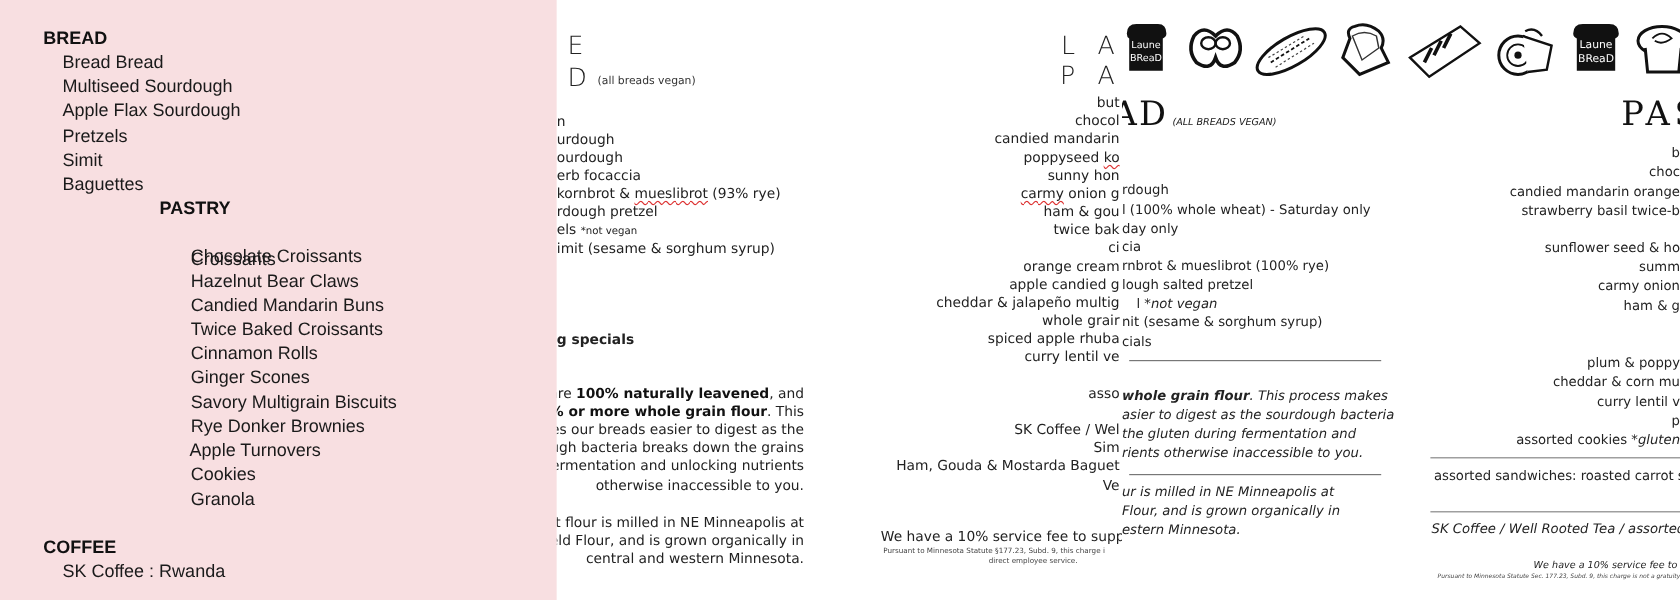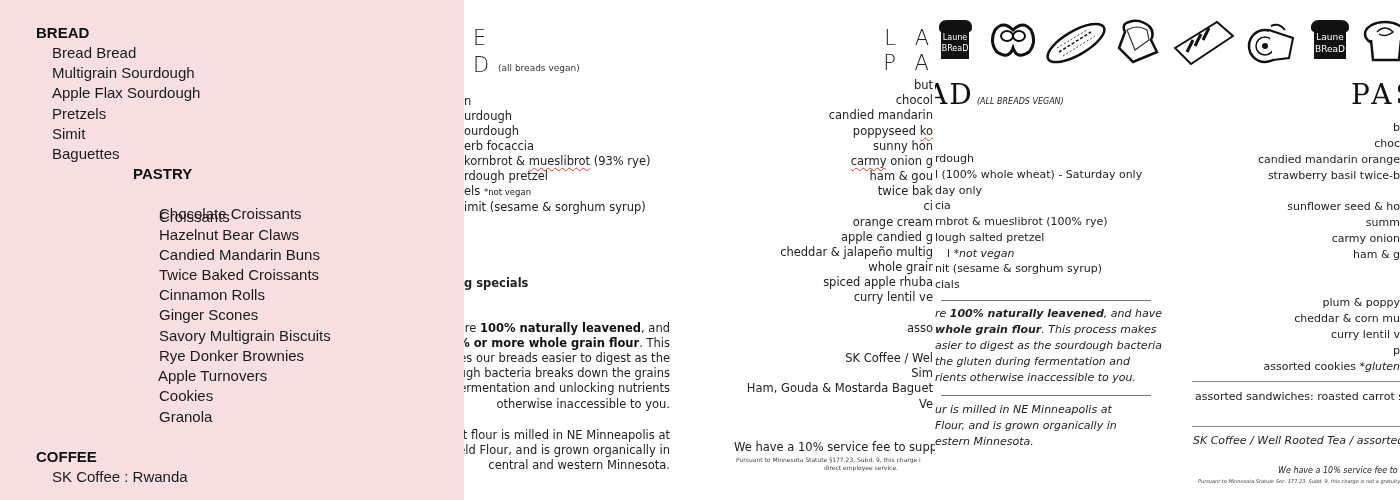--- a/index.html
+++ b/index.html
@@ -61,21 +61,21 @@
     
     .icon-row { position: absolute; top: 18px; left: 935px; width: 465px; height: 52px; }
     .ico { position: absolute; top: 0; }
   </style>
 </head>
 <body>
 
 <div class="pink-panel">
   <div class="sec-head" style="left:36px; top:24px;">BREAD</div>
   <div class="item" style="left:52px; top:44px;">Bread Bread</div>
-  <div class="item" style="left:52px; top:64px;">Multigrain Sourdough</div>
+  <div class="item" style="left:52px; top:64px;">Multiseed Sourdough</div>
   <div class="item" style="left:52px; top:84px;">Apple Flax Sourdough</div>
   <div class="item" style="left:52px; top:105px;">Pretzels</div>
   <div class="item" style="left:52px; top:125px;">Simit</div>
   <div class="item" style="left:52px; top:145px;">Baguettes</div>
 
   <div class="sec-head" style="left:133px; top:165px;">PASTRY</div>
   <div class="item" style="left:159px; top:185px;margin-top:23px;">Croissants</div>
   <div class="item" style="left:159px; top:205px;">Chocolate Croissants</div>
   <div class="item" style="left:159px; top:226px;">Hazelnut Bear Claws</div>
   <div class="item" style="left:159px; top:246px;">Candied Mandarin Buns</div>
@@ -159,21 +159,20 @@
   <div class="l" style="top:184px;">day only</div>
   <div class="l" style="top:199px;">cia</div>
   <div class="l" style="top:215px;">rnbrot &amp; mueslibrot (100% rye)</div>
   <div class="l" style="top:231px;">lough salted pretzel</div>
   <div class="l" style="top:247px;margin-left:12px;"><span>l </span><i>*not vegan</i></div>
   <div class="l" style="top:262px;">nit (sesame &amp; sorghum syrup)</div>
   <div class="l" style="top:278px;">cials</div>
 
   <div class="rule" style="top:300px;"></div>
 
-  <div class="it" style="top:307px;"><span>re </span><b>100% naturally leavened</b><span>, and have</span></div>
   <div class="it" style="top:339px;">asier to digest as the sourdough bacteria</div>
   <div class="it" style="top:323px;"><b>whole grain flour</b><span>. This process makes</span></div>
   <div class="it" style="top:355px;"> the gluten during fermentation and</div>
   <div class="it" style="top:371px;">rients otherwise inaccessible to you.</div>
 
   <div class="rule" style="top:395px;"></div>
 
   <div class="it" style="top:403px;">ur is milled in NE Minneapolis at</div>
   <div class="it" style="top:419px;"> Flour, and is grown organically in</div>
   <div class="it" style="top:435px;">estern Minnesota.</div>

